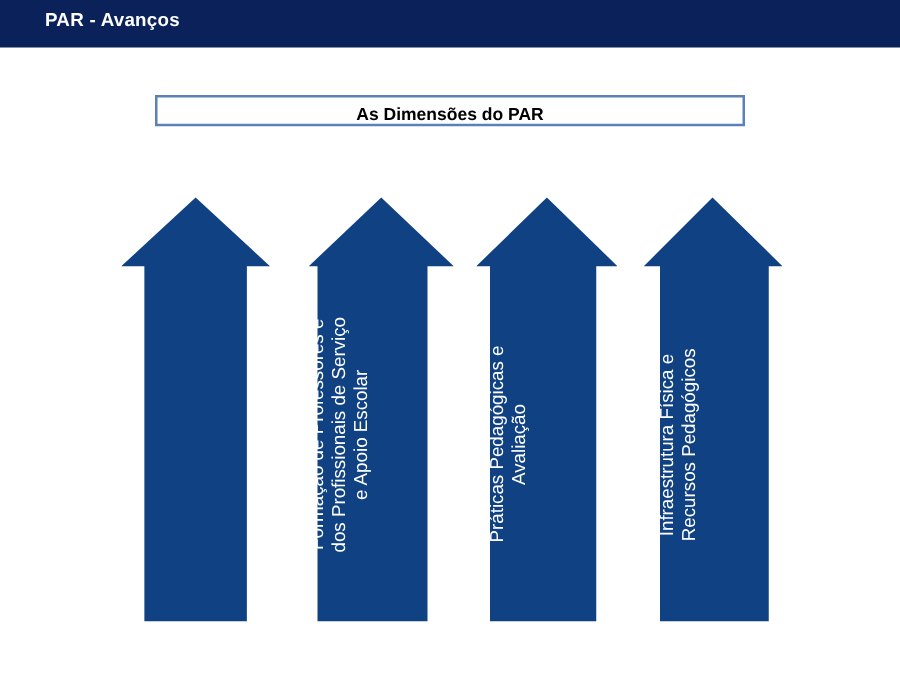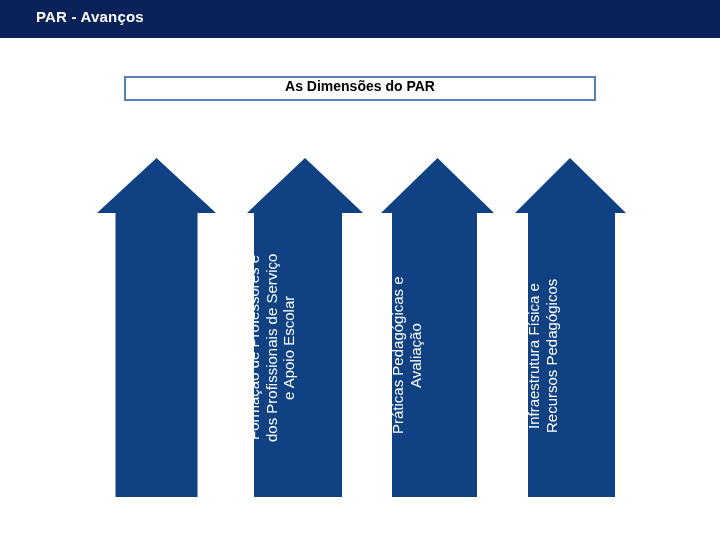--- a/index.html
+++ b/index.html
@@ -40,21 +40,21 @@
   #title-box {
     position: absolute;
     left: 124px;
     top: 76px;
     width: 472px;
     height: 25px;
     box-sizing: border-box;
     border: 2px solid #5B81B8;
     background: #ffffff;
     display: flex;
-    align-items: flex-start;
+    align-items: flex-end;
     justify-content: center;
   }
   #title-box-text {
     font-size: 14px;
     font-weight: bold;
     color: #000000;
     white-space: nowrap;
   }
 
   

